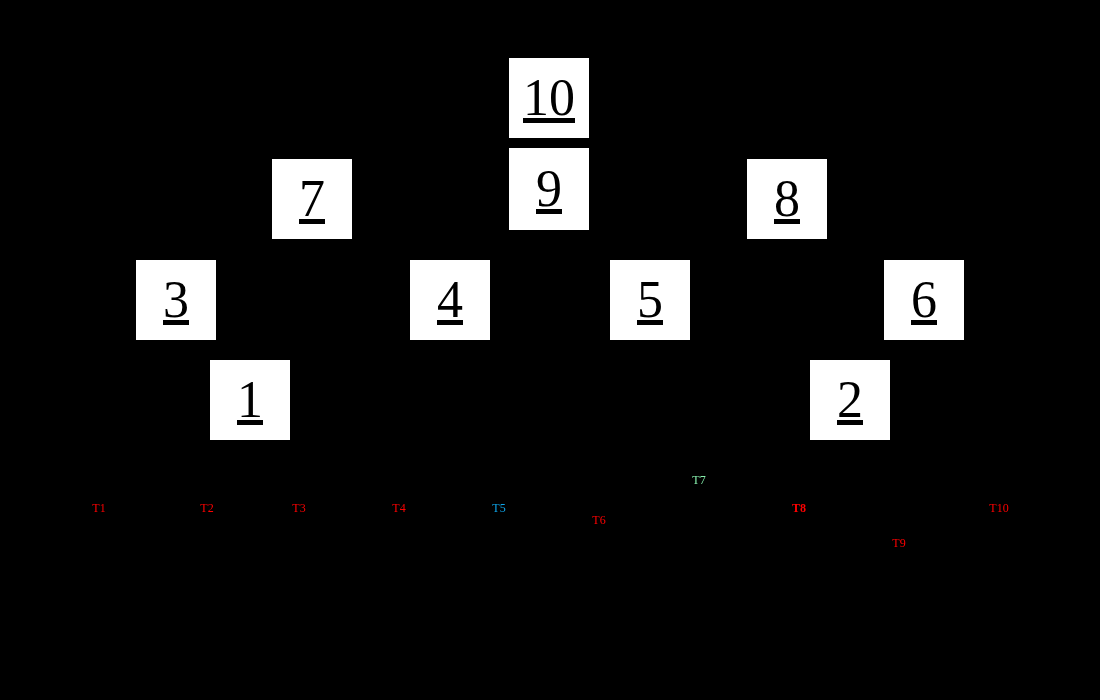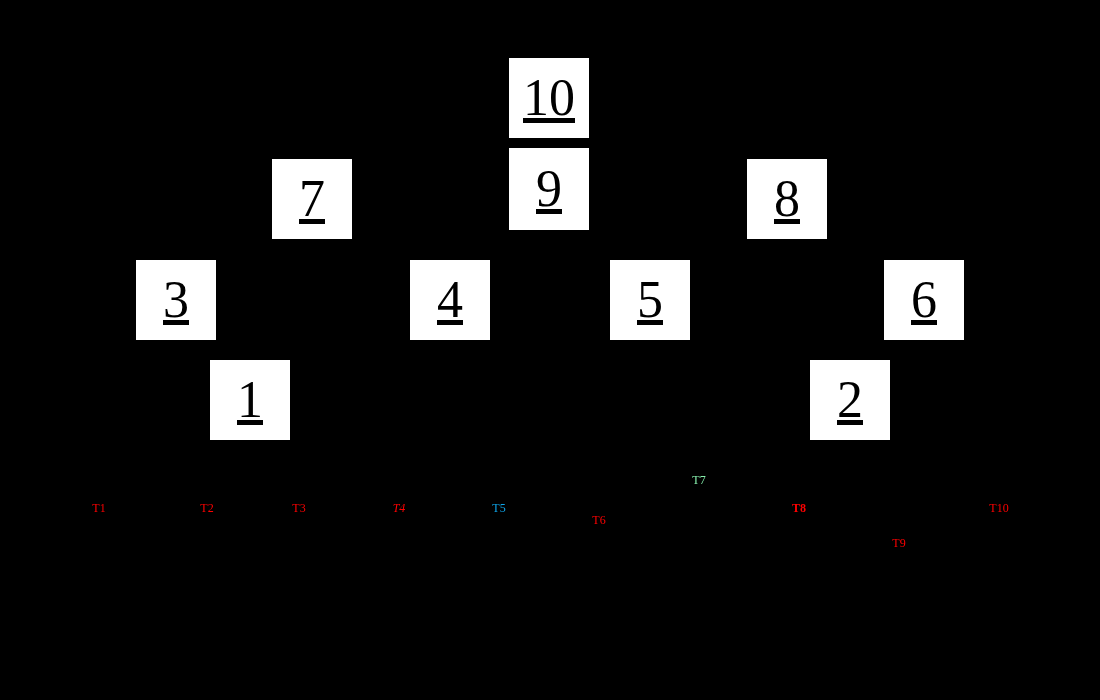--- a/index.html
+++ b/index.html
@@ -76,21 +76,21 @@
         <span>1</span>
       </div>
       <div class="node" style="left: 810px; top: 360px; width: 80px; height: 80px; background: rgb(255, 255, 255); color: rgb(0, 0, 0);">
         <span>2</span>
       </div>
     </div>
   <div id="axis-layer">
       <div class="axis-label" style="left: 99px; top: 508px; color: rgb(255, 0, 0);">T1</div>
       <div class="axis-label" style="left: 199px; top: 508px; color: rgb(255, 0, 0); margin-left: 8px;">T2</div>
       <div class="axis-label" style="left: 299px; top: 508px; color: rgb(255, 0, 0);">T3</div>
-      <div class="axis-label" style="left: 399px; top: 508px; color: rgb(255, 0, 0); font-style: italic;">T4</div>
+      <div class="axis-label" style="left: 399px; top: 508px; color: rgb(255, 0, 0);">T4</div>
       <div class="axis-label" style="left: 499px; top: 508px; color: #0ea5e9;">T5</div>
       <div class="axis-label" style="left: 599px; top: 520px; color: rgb(255, 0, 0);">T6</div>
       <div class="axis-label" style="left: 699px; top: 480px; color: #86efac;">T7</div>
       <div class="axis-label" style="left: 799px; top: 508px; color: rgb(255, 0, 0); font-weight: bold;">T8</div>
       <div class="axis-label" style="left: 899px; top: 508px; color: rgb(255, 0, 0); margin-top: 35px;">T9</div>
       <div class="axis-label" style="left: 999px; top: 508px; color: rgb(255, 0, 0);">T10</div>
     </div>
 </div>
 
 </body></html>

